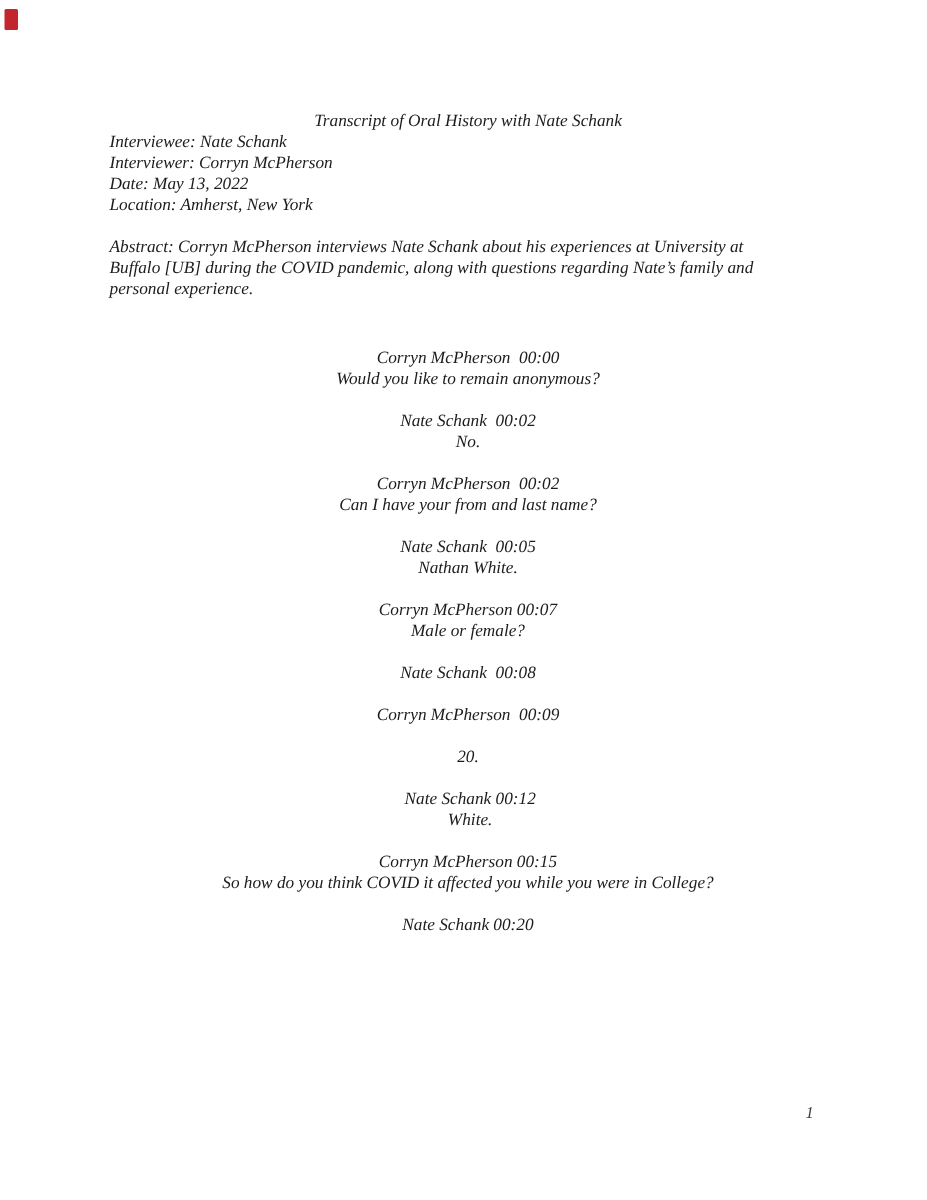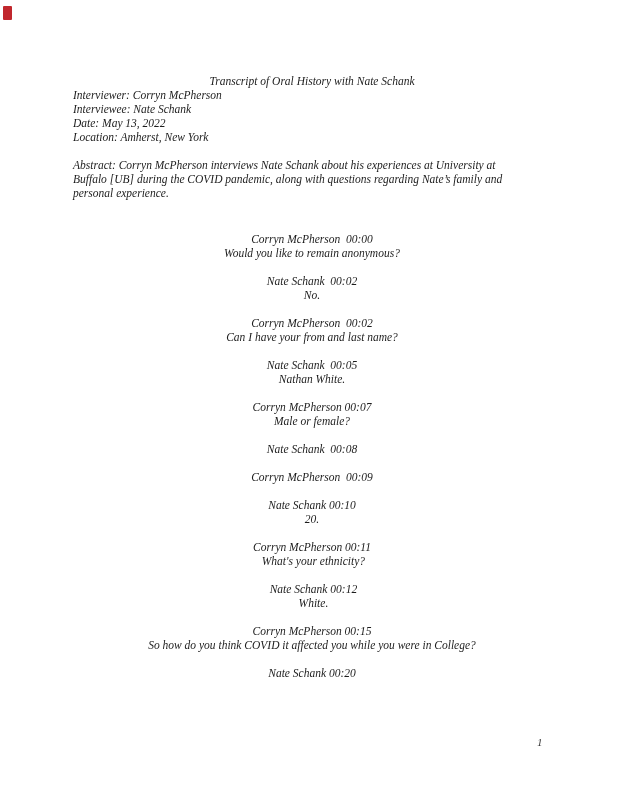--- a/index.html
+++ b/index.html
@@ -63,22 +63,22 @@
 
 <div class="page" style="color: rgb(28, 28, 28); background: rgb(255, 255, 255);">
 
   <div class="corner-marker" style="background: rgb(193, 39, 45);"></div>
 
   <div class="content">
 
     <div class="line title">Transcript of Oral History with Nate Schank</div>
 
     <div class="meta-block">
+      <div class="line">Interviewee: Nate Schank</div>
       <div class="line">Interviewer: Corryn McPherson</div>
-      <div class="line">Interviewee: Nate Schank</div>
       <div class="line">Date: May 13, 2022</div>
       <div class="line">Location: Amherst, New York</div>
     </div>
 
     <div class="para abstract">Abstract: Corryn McPherson interviews Nate Schank about his experiences at University at
 Buffalo [UB] during the COVID pandemic, along with questions regarding Nate’s family and
 personal experience.</div>
 
     <div id="dialogue">
         <div class="block">
@@ -101,26 +101,21 @@
           <div class="line">Corryn McPherson 00:07</div>
           <div class="line">Male or female?</div>
         </div>
         <div class="block">
           <div class="line">Nate Schank  00:08</div>
         </div>
         <div class="block">
           <div class="line">Corryn McPherson  00:09</div>
         </div>
         <div class="block">
-          <div class="line">Nate Schank 00:10</div>
           <div class="line">20.</div>
-        </div>
-        <div class="block">
-          <div class="line">Corryn McPherson 00:11</div>
-          <div class="line"> What's your ethnicity?</div>
         </div>
         <div class="block">
           <div class="line"> Nate Schank 00:12</div>
           <div class="line"> White.</div>
         </div>
         <div class="block">
           <div class="line">Corryn McPherson 00:15</div>
           <div class="line">So how do you think COVID it affected you while you were in College?</div>
         </div>
         <div class="block">

